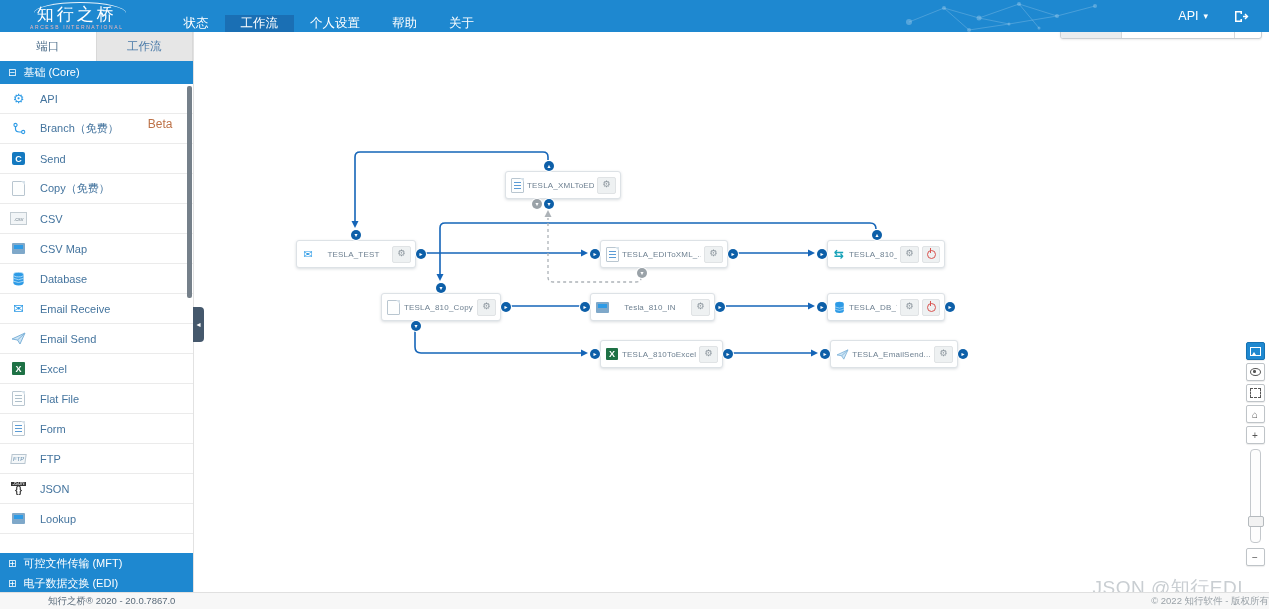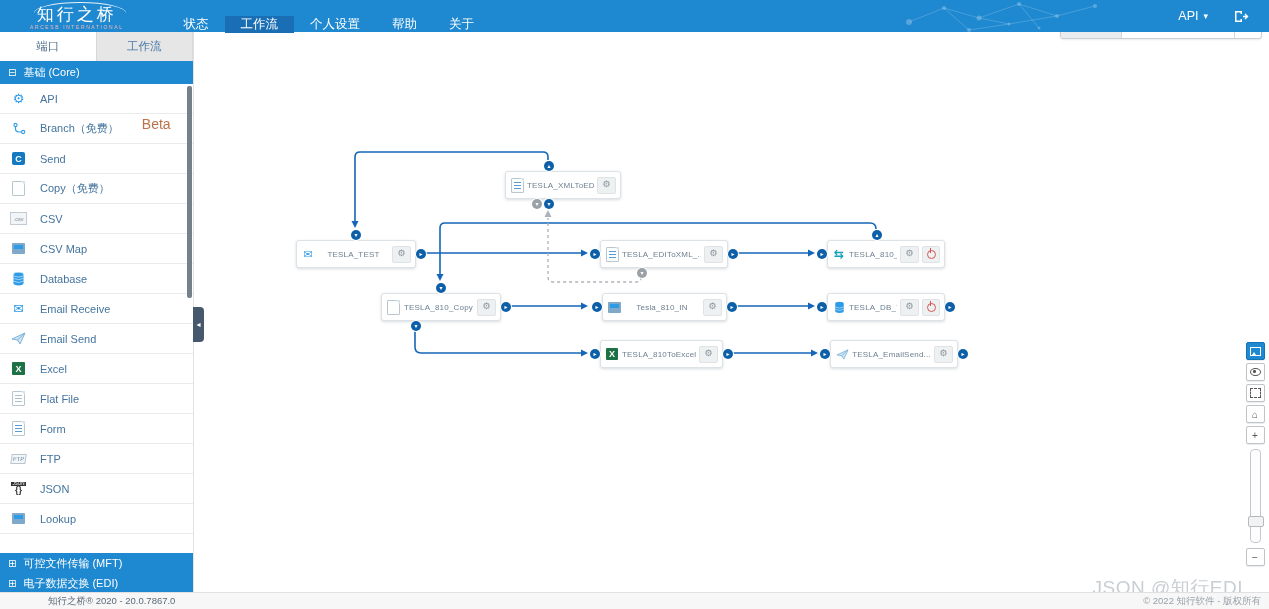--- a/index.html
+++ b/index.html
@@ -3,38 +3,38 @@
 <meta charset="utf-8">
 <style>
   html,body{margin:0;padding:0;width:1269px;height:609px;overflow:hidden;
     font-family:"Liberation Sans","DejaVu Sans",sans-serif;background:#fff;}
   
   .topbar{position:absolute;left:0;top:0;width:1269px;height:32px;background:#1e88d0;display:flex;align-items:stretch;z-index:20;}
   .logo{display:flex;flex-direction:column;justify-content:center;align-items:center;padding:0 28px 0 30px;position:relative;}
   .logo-arc{position:absolute;top:2px;left:34px;width:92px;height:10px;border-top:1.5px solid rgba(255,255,255,.9);border-radius:50%/100% 100% 0 0;}
   .logo-title{color:#fff;font-size:17px;letter-spacing:3px;line-height:17px;margin-top:4px;}
   .logo-sub{color:#f3b9b9;font-size:5px;letter-spacing:1.6px;margin-top:1px;}
-  .menu{display:flex;align-items:center;margin-left:16px;margin-top:16px;}
+  .menu{display:flex;align-items:flex-end;margin-left:16px;margin-top:16px;}
   .menu-item{color:#fff;font-size:12.5px;display:flex;align-items:center;padding:0 16px;cursor:pointer;}
   .menu-item.active{background:#1a6fb4;}
   .top-right{margin-left:auto;display:flex;align-items:center;gap:26px;padding-right:20px;position:relative;}
   .api-dd{color:#fff;font-size:12.5px;display:flex;align-items:center;gap:5px;}
   .api-dd .caret{font-size:9px;}
   .constellation{position:absolute;right:130px;top:0;opacity:.55;pointer-events:none;}
   
   .sidebar{position:absolute;left:0;top:32px;width:193px;bottom:16px;background:#fff;display:flex;flex-direction:column;border-right:1px solid #e2e2e2;z-index:10;}
   .side-tabs{display:flex;height:29px;background:#efefef;flex:0 0 29px;}
   .side-tab{flex:1;display:flex;align-items:center;justify-content:center;font-size:11.5px;color:#4a7aa8;background:#e6e6e6;border-right:1px solid #d8d8d8;cursor:pointer;}
   .side-tab.active{background:#fff;color:#50708c;}
   .side-scroll{flex:1;overflow:hidden;position:relative;}
   .sec-header{height:23px;background:#1e88d0;color:#fff;font-size:11px;display:flex;align-items:center;gap:7px;padding-left:8px;flex:0 0 auto;cursor:pointer;}
   .sec-header .sec-glyph{font-size:10px;}
   .side-item{height:29px;border-bottom:1px solid #ebebeb;display:flex;align-items:center;padding-left:10px;gap:13px;cursor:pointer;background:#fff;}
   .side-item .lbl{font-size:11px;color:#44749e;}
-  .badge{font-size:14px;color:#bd7248;position:relative;top:-5px;margin-left:10px;}
+  .badge{font-size:12px;color:#bd7248;position:relative;top:-5px;margin-left:16px;}
   .ic{width:17px;height:17px;display:flex;align-items:center;justify-content:center;flex:0 0 17px;}
   .scroll-thumb{position:absolute;right:1px;top:2px;width:5px;height:212px;background:#75808a;border-radius:2px;}
   .collapse-handle{position:absolute;left:193px;top:307px;width:11px;height:35px;background:#45586c;border-radius:0 4px 4px 0;color:#fff;font-size:8px;display:flex;align-items:center;justify-content:center;z-index:30;cursor:pointer;}
   
   .paper{width:11px;height:13px;background:#fdfefe;border:1px solid #b9c6d0;border-radius:1px;position:relative;}
   .paper::before{content:"";position:absolute;top:-1px;right:-1px;border-style:solid;border-width:0 4px 4px 0;border-color:transparent #d7e2ea transparent transparent;}
   .paper.lines::after{content:"";position:absolute;left:2px;right:2px;top:3px;height:8px;background:repeating-linear-gradient(#aebfca 0 1px,transparent 1px 3px);}
   .paper.bluelines::after{content:"";position:absolute;left:2px;right:2px;top:3px;height:8px;background:repeating-linear-gradient(#5b9bd5 0 1px,transparent 1px 3px);}
   .csvbox{width:15px;height:11px;border:1px solid #c3ccd2;background:#f2f5f7;color:#7c8b96;font-size:5.5px;display:flex;align-items:center;justify-content:center;}
   .mapbox{width:13px;height:11px;background:#7fa8c9;position:relative;border-radius:1px;}
@@ -73,21 +73,21 @@
   .mini-img{width:9px;height:7px;border:1px solid #fff;position:relative;}
   .mini-img::after{content:"";position:absolute;left:1px;bottom:0;border-style:solid;border-width:0 2.5px 3px 2.5px;border-color:transparent transparent #fff transparent;}
   .mini-eye{width:9px;height:6px;border:1px solid #555;border-radius:50%;position:relative;}
   .mini-eye::after{content:"";position:absolute;left:2.5px;top:1px;width:2.5px;height:2.5px;border-radius:50%;background:#555;}
   .mini-marquee{width:9px;height:8px;border:1px dashed #555;}
   .slider{width:9px;height:92px;border:1px solid #c4c8cc;border-radius:4px;background:#fdfdfd;position:relative;margin:2px 0;}
   .slider-thumb{position:absolute;left:-3px;top:66px;width:14px;height:9px;background:#f2f2f2;border:1px solid #b5babe;border-radius:2px;cursor:pointer;}
   
   .footer{position:absolute;left:0;bottom:0;width:1269px;height:16px;background:#f7f7f7;border-top:1px solid #e0e0e0;display:flex;align-items:center;justify-content:space-between;font-size:9.5px;z-index:25;}
   .footer .fl{margin-left:48px;color:#5a6b7a;}
-  .footer .fr{margin-right:8px;color:#9aa2a8;}
+  .footer .fr{color:#9aa2a8;}
   .watermark{position:absolute;right:26px;bottom:8px;font-size:19px;color:#c9ced2;letter-spacing:.5px;z-index:24;pointer-events:none;}
 </style>
 </head>
 <body>
 
 <div class="topbar">
   <div class="logo">
     <span class="logo-arc"></span>
     <span class="logo-title">知行之桥</span>
     <span class="logo-sub">ARCESB INTERNATIONAL</span>
@@ -333,21 +333,21 @@
     <span class="nic">
         <span class="paper"></span>
       </span>
     <span class="nlabel">TESLA_810_Copy</span>
     <span class="gear">⚙</span>
     <i class="port" style="left:54px;top:-11px">▾</i>
     <i class="port" style="right:-11px;top:8px">▸</i>
     <i class="port" style="left:29px;bottom:-11px">▾</i>
   </div>
 
-  <div class="node" style="left:409px;top:261px;width:115px">
+  <div class="node" style="left:397px;top:261px;width:115px">
     <span class="nic">
         <span class="mapbox"></span>
       </span>
     <span class="nlabel">Tesla_810_IN</span>
     <span class="gear">⚙</span>
     <i class="port" style="left:-11px;top:8px">▸</i>
     <i class="port" style="right:-11px;top:8px">▸</i>
   </div>
 
   <div class="node" style="left:634px;top:261px;width:108px">

